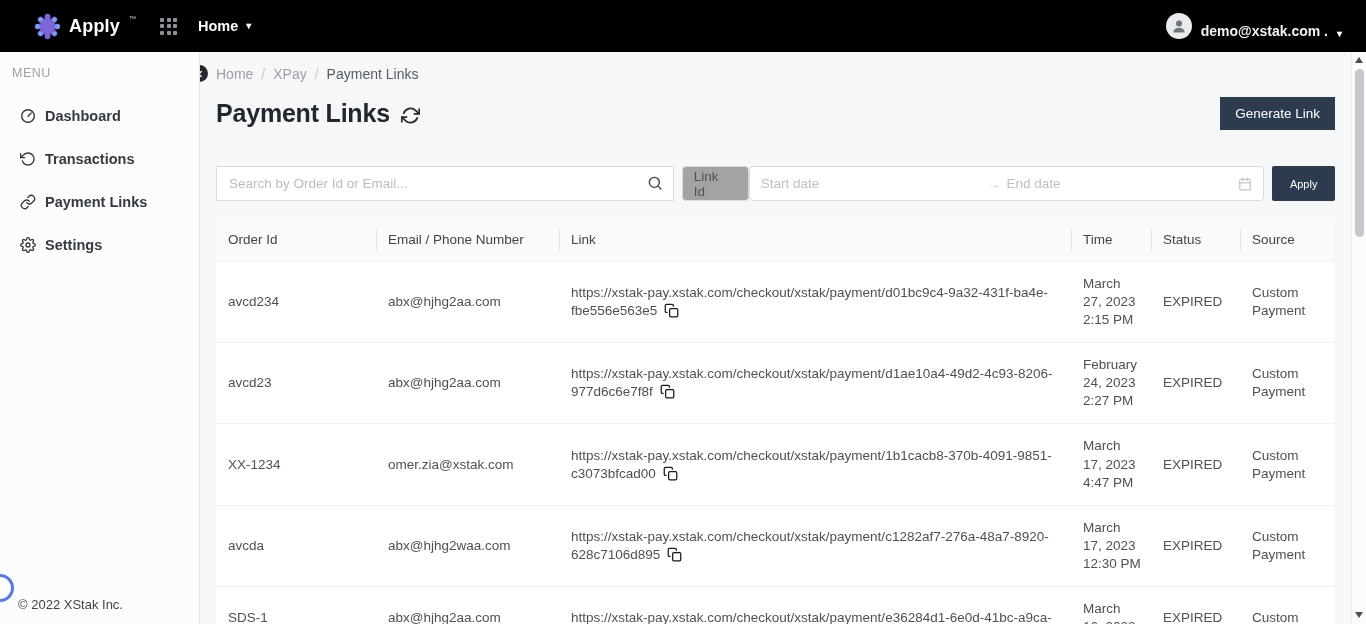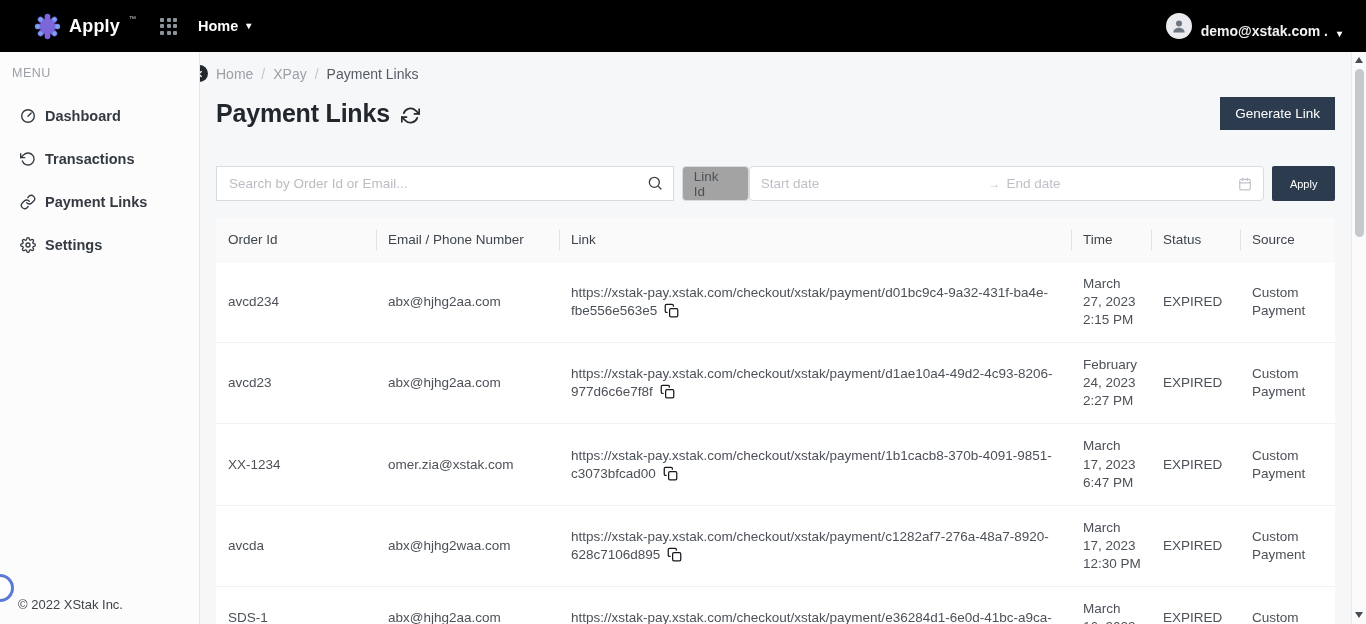--- a/index.html
+++ b/index.html
@@ -294,21 +294,21 @@
     <td>XX-1234</td>
     <td>omer.zia@xstak.com</td>
     <td>
       <span>https://xstak-pay.xstak.com/checkout/xstak/payment/1b1cacb8-370b-4091-9851-c3073bfcad00</span><span class="copy-btn"><svg viewBox="0 0 24 24" width="15" height="15" fill="none" stroke="#15181c" stroke-width="2" stroke-linecap="round" stroke-linejoin="round">
                   <rect x="9" y="9" width="13" height="13" rx="2"></rect>
                   <path d="M5 15H4a2 2 0 0 1-2-2V4a2 2 0 0 1 2-2h9a2 2 0 0 1 2 2v1"></path>
                 </svg></span>
     </td>
     <td>
       <span class="t-date">March 17, 2023</span>
-      <span class="t-clock">6:47 PM</span>
+      <span class="t-clock">4:47 PM</span>
     </td>
     <td>EXPIRED</td>
     <td>Custom Payment</td>
   </tr>
 
   <tr>
     <td>avcda</td>
     <td>abx@hjhg2waa.com</td>
     <td>
       <span>https://xstak-pay.xstak.com/checkout/xstak/payment/c1282af7-276a-48a7-8920-628c7106d895</span><span class="copy-btn"><svg viewBox="0 0 24 24" width="15" height="15" fill="none" stroke="#15181c" stroke-width="2" stroke-linecap="round" stroke-linejoin="round">

